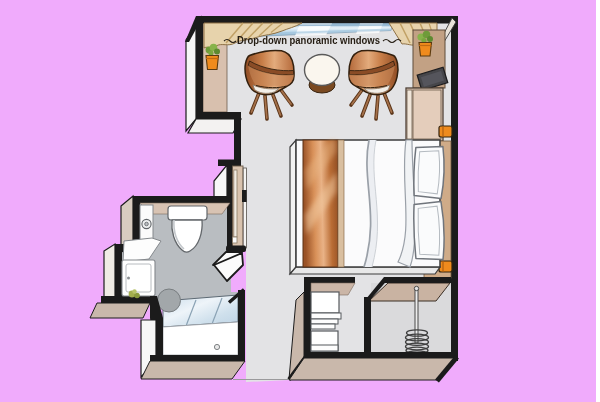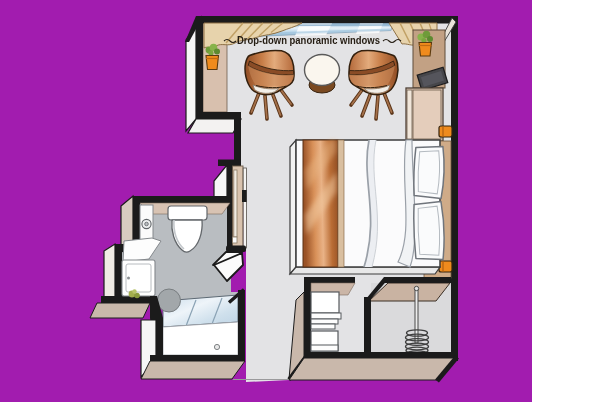--- a/index.html
+++ b/index.html
@@ -1,16 +1,16 @@
 <!DOCTYPE html>
 <html><head>
 <meta charset="utf-8">
 <style>
   html,body{margin:0;padding:0;background:#ffffff;}
-  #stage{position:relative;width:532px;height:402px;background:#a21caf;overflow:hidden;
+  #stage{position:relative;width:596px;height:402px;background:#f0abfc;overflow:hidden;
          font-family:"Liberation Sans", sans-serif;}
   svg{position:absolute;left:0;top:0;}
 </style>
 </head>
 <body>
 <div id="stage">
 <svg width="600" height="402" viewBox="0 0 600 402">
 <defs>
   <linearGradient id="copper" x1="0" y1="0" x2="1" y2="0">
     <stop offset="0" stop-color="#8f4c24"></stop>

